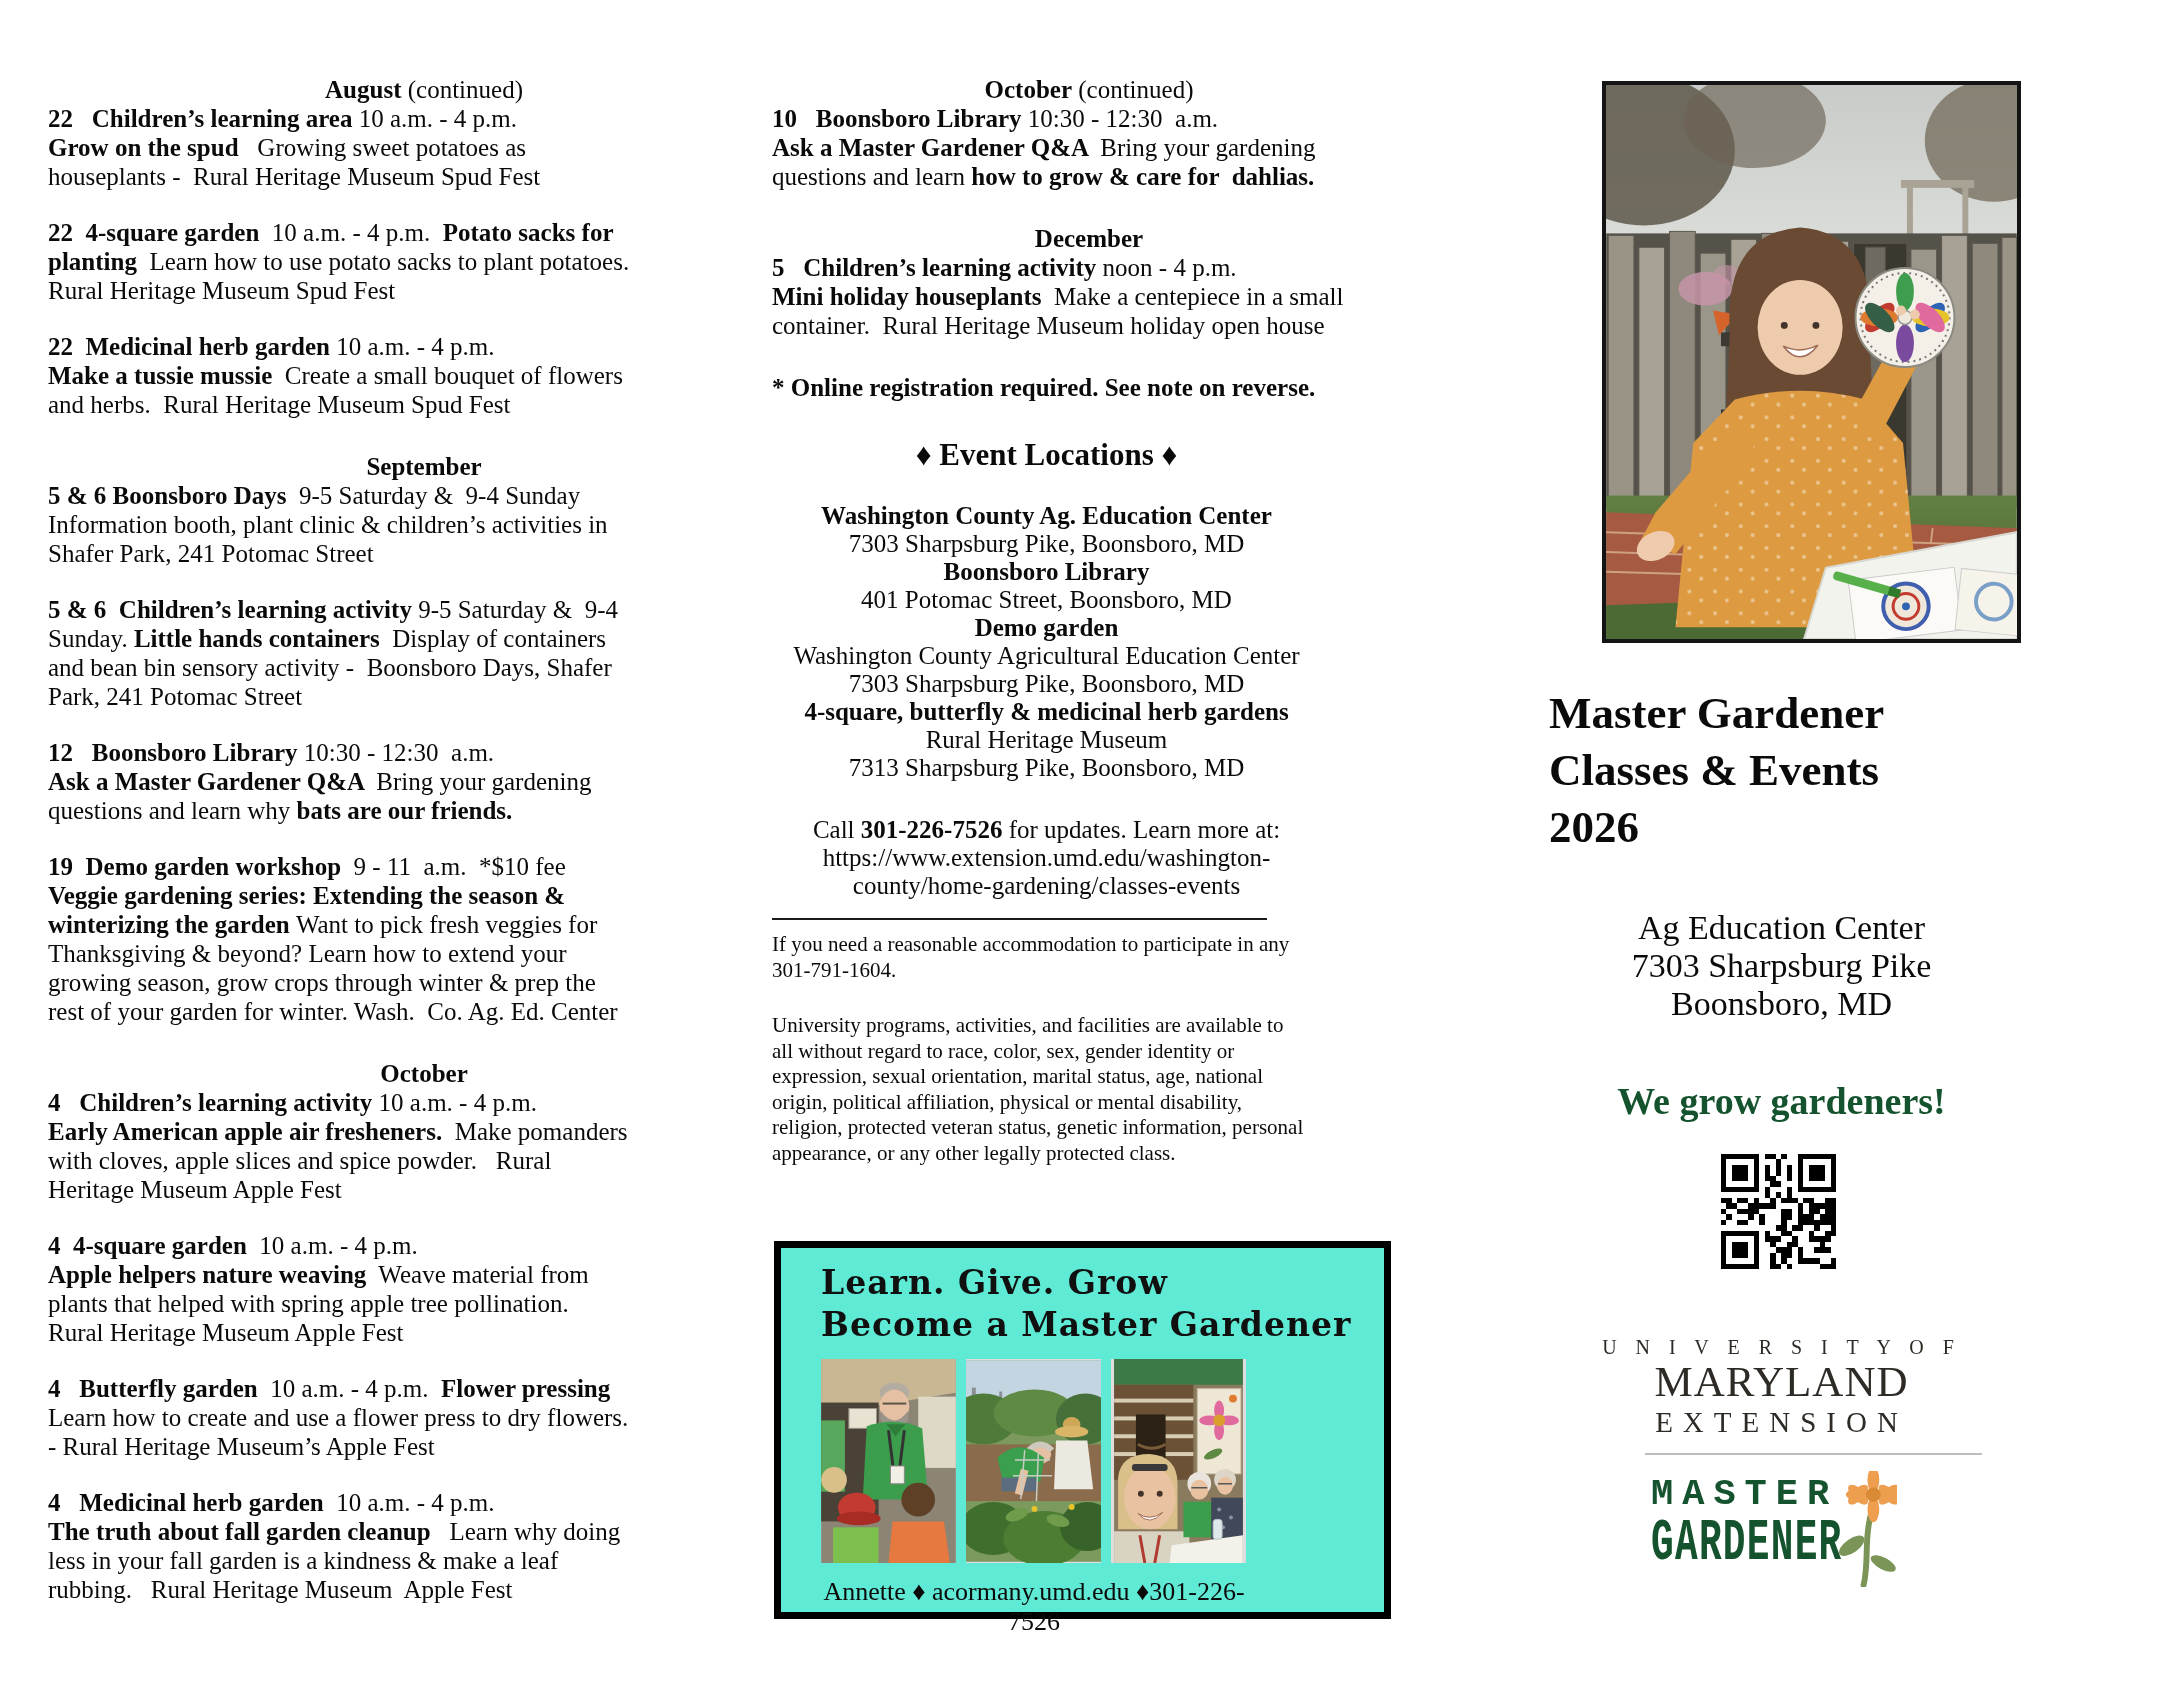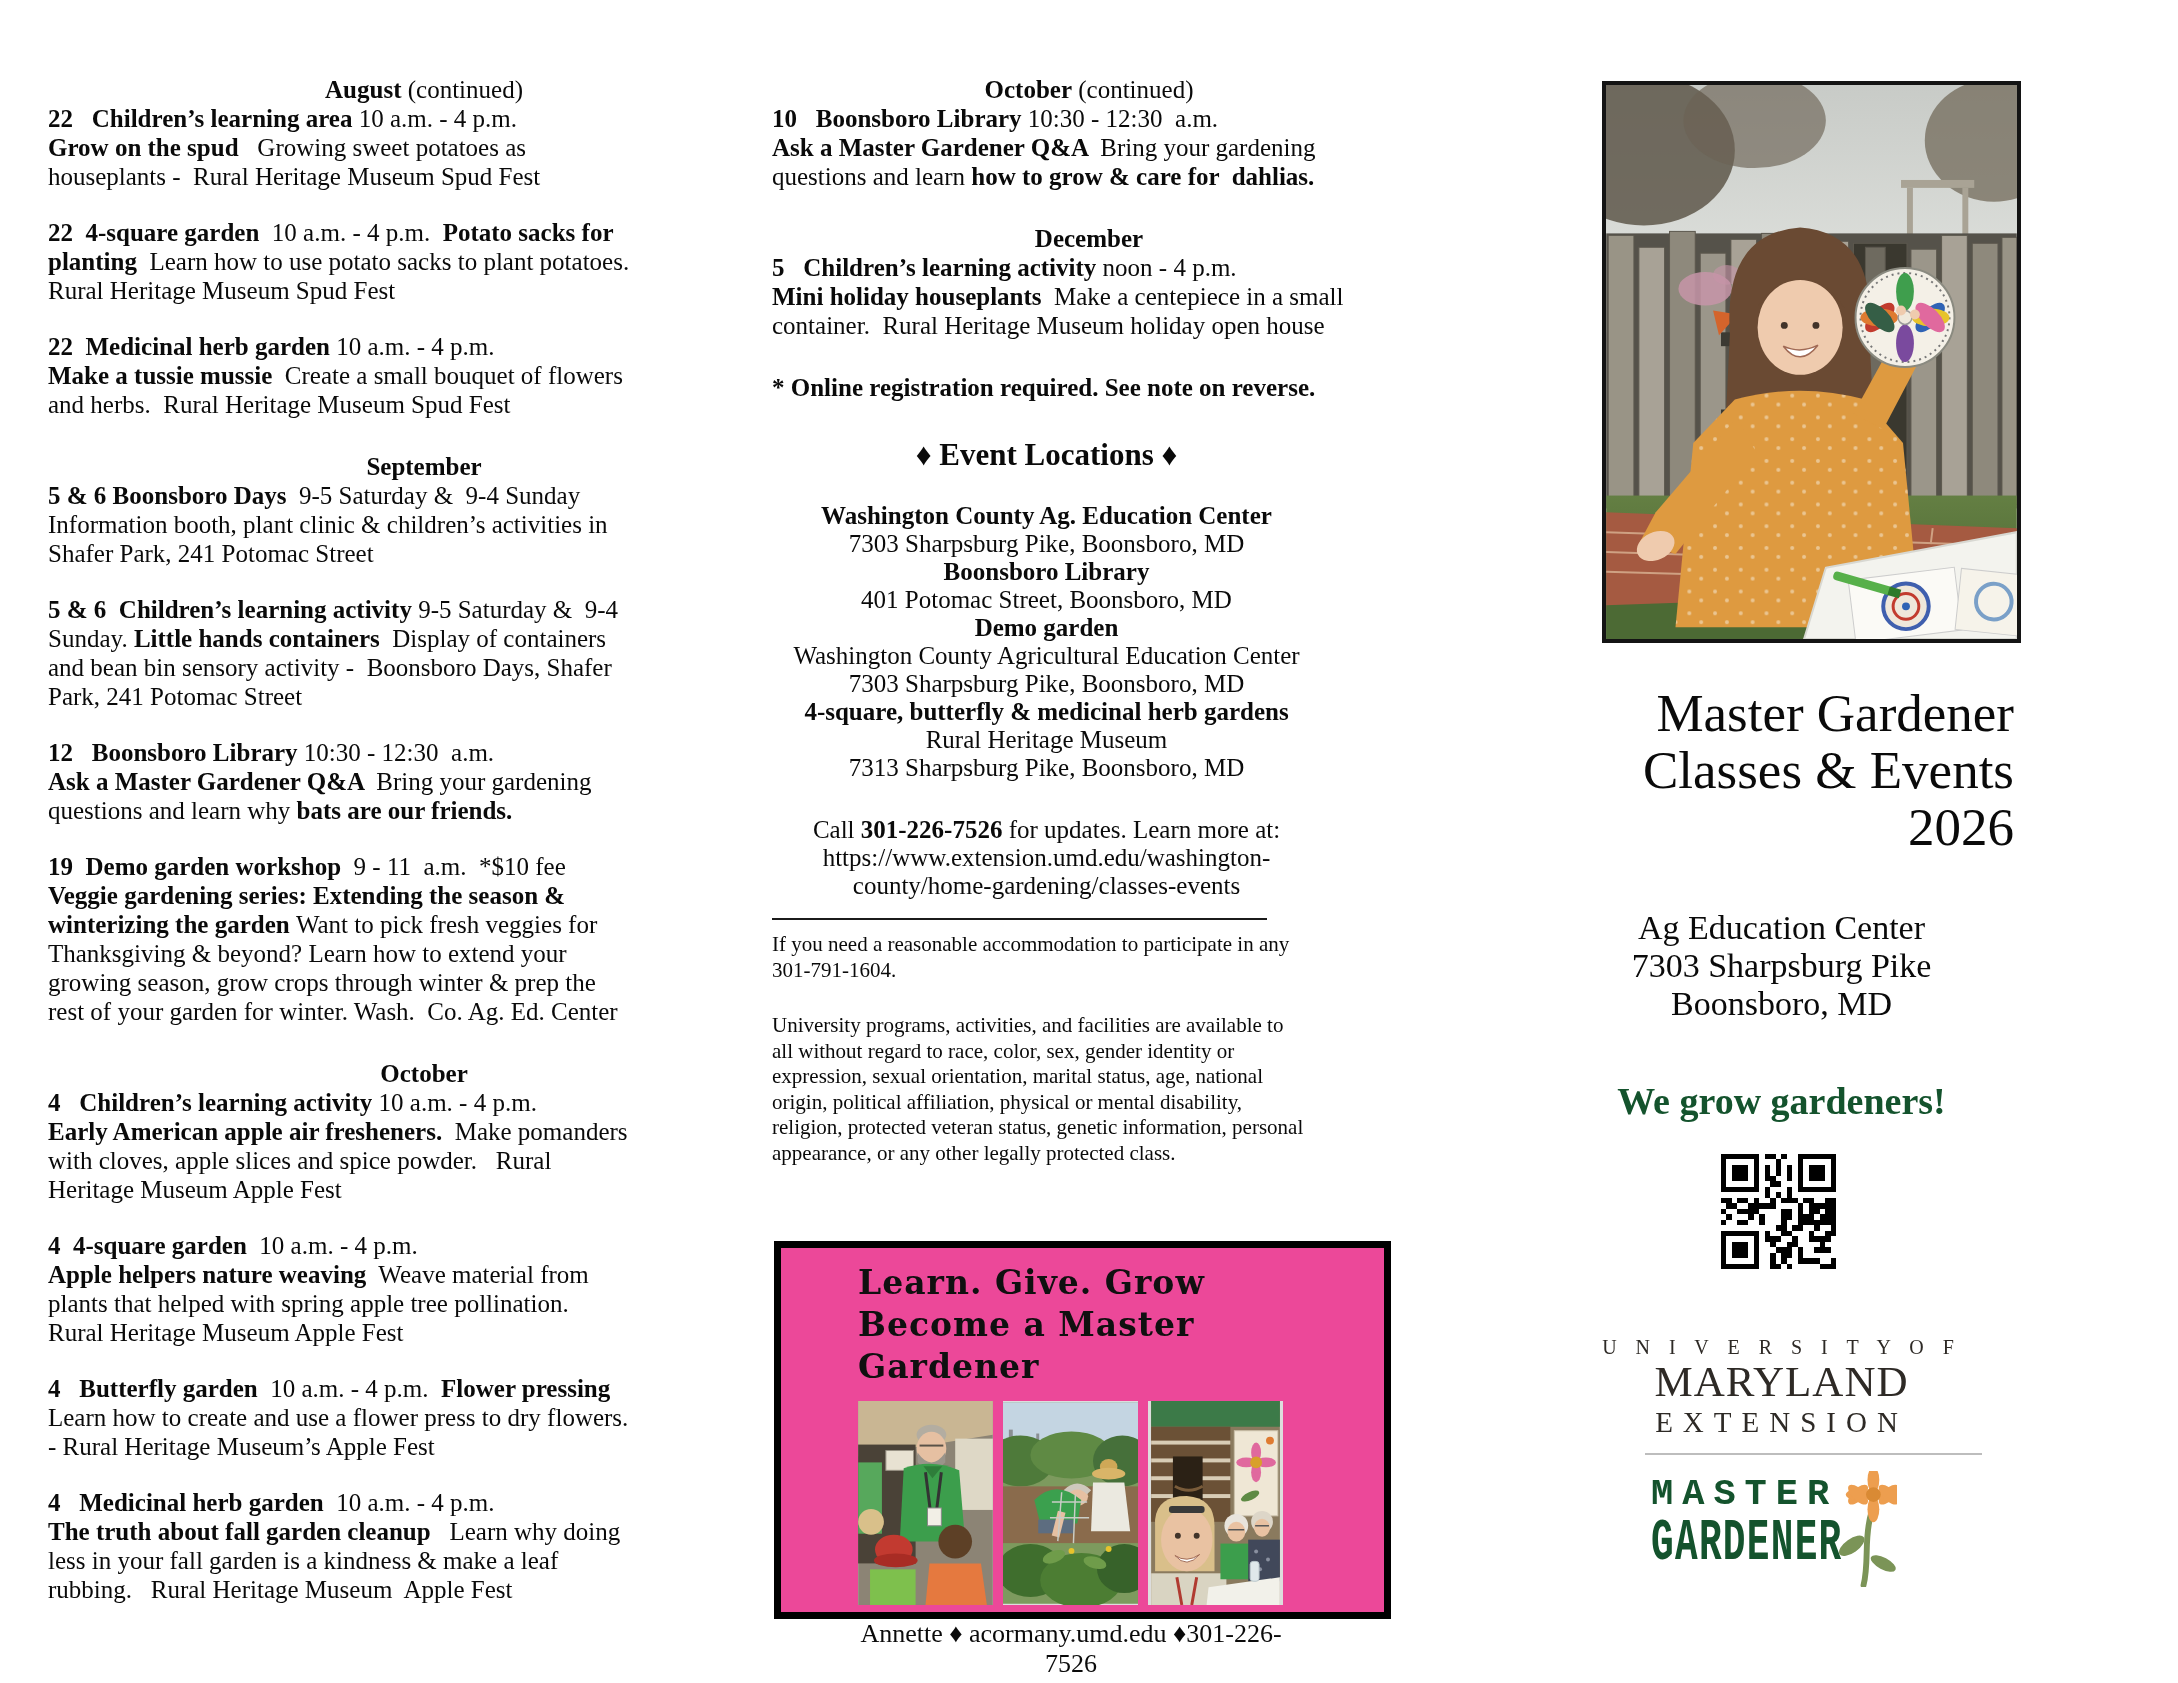--- a/index.html
+++ b/index.html
@@ -17,35 +17,35 @@
   .uline{font-weight:bold;}
   .uline span{text-decoration-thickness:2.5px;}
   .bigheader{text-align:center;font-size:31px;line-height:40px;padding-right:85px;}
   .cline{text-align:center;line-height:28px;padding-right:85px;}
   .sline{font-size:21px;line-height:25.5px;}
   .gap{height:27px;}.gap2{height:33px;}.gap3{height:34px;}.gapS{height:30px;}
   .divider{width:495px;border-top:2.5px solid #1b1b1b;margin:18px 0 12px 0;height:0;}
 
   
   .promo-box{position:absolute;left:774px;top:1241px;width:617px;height:378px;
-    border:7px solid #000;box-sizing:border-box;background:#ec4899;padding-left:37px;}
+    border:7px solid #000;box-sizing:border-box;background:#5eead4;}
   .promo-inner{padding:14px 14px 0 40px;}
   .promo-title{font-family:"DejaVu Serif",serif;font-weight:bold;font-size:33px;
     line-height:42px;letter-spacing:1px;color:#101010;}
   .promo-photos{display:flex;gap:10px;margin-top:13px;}
   .photo{width:135px;height:204px;background:#ddd;}
   .photo svg{display:block;width:100%;height:100%;}
   .promo-caption{font-size:26px;margin-top:14px;width:426px;text-align:center;white-space:pre-wrap;}
 
   
   .main-photo{position:absolute;left:1602px;top:81px;width:411px;height:554px;
     border:4px solid #141414;background:#cfd2cd;}
   .main-photo svg{display:block;width:411px;height:554px;}
-  .rp-title{position:absolute;left:1549px;top:685px;width:465px;text-align:right;
-    font-weight:normal;font-size:53px;line-height:57px;}
+  .rp-title{position:absolute;left:1549px;top:685px;width:465px;text-align:left;
+    font-weight:bold;font-size:45px;line-height:57px;}
   .rp-address{position:absolute;left:1549px;top:909px;width:465px;text-align:center;
     font-size:34px;line-height:38px;}
   .rp-tagline{position:absolute;left:1549px;top:1079px;width:465px;text-align:center;
     font-weight:bold;font-size:38px;}
   .qr{position:absolute;left:1715px;top:1146px;width:127px;height:131px;}
   .qr svg{width:100%;height:100%;}
   .umd-logo{position:absolute;left:1549px;top:1335px;width:465px;text-align:center;color:#2e2a26;}
   .umd-1{font-size:20px;letter-spacing:7px;line-height:24px;}
   .umd-2{font-size:43px;letter-spacing:1px;line-height:46px;}
   .umd-3{font-size:29px;letter-spacing:10px;line-height:34px;}

